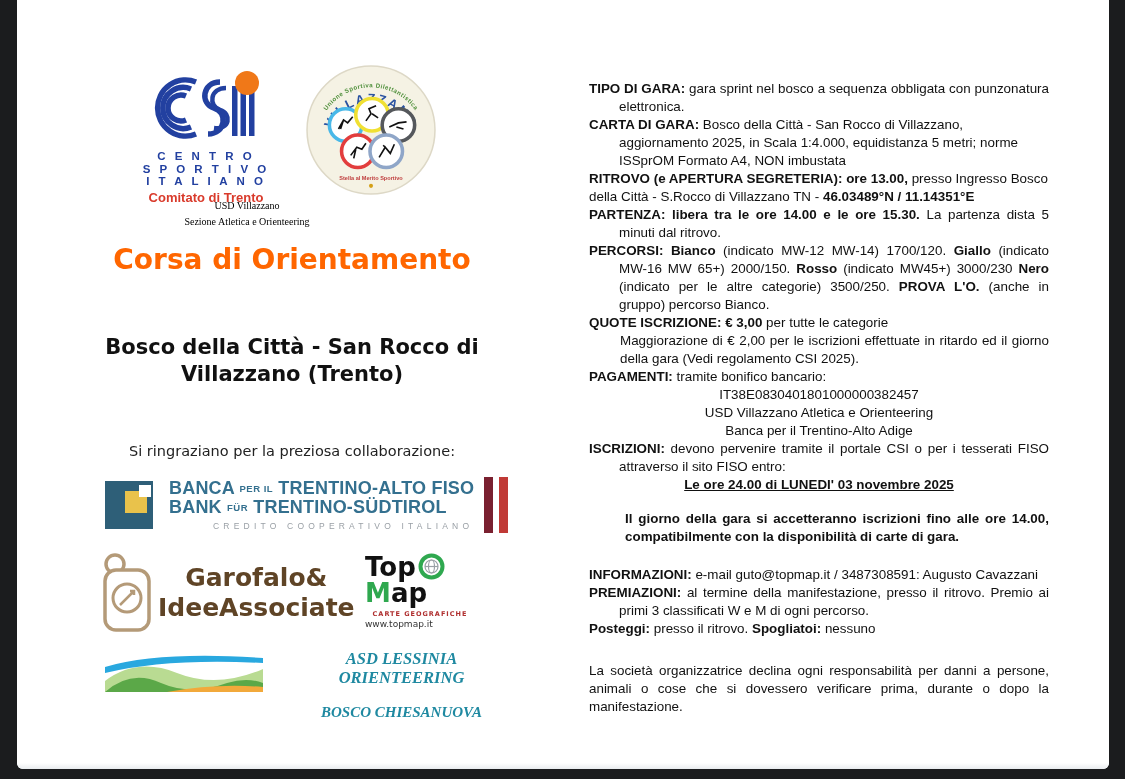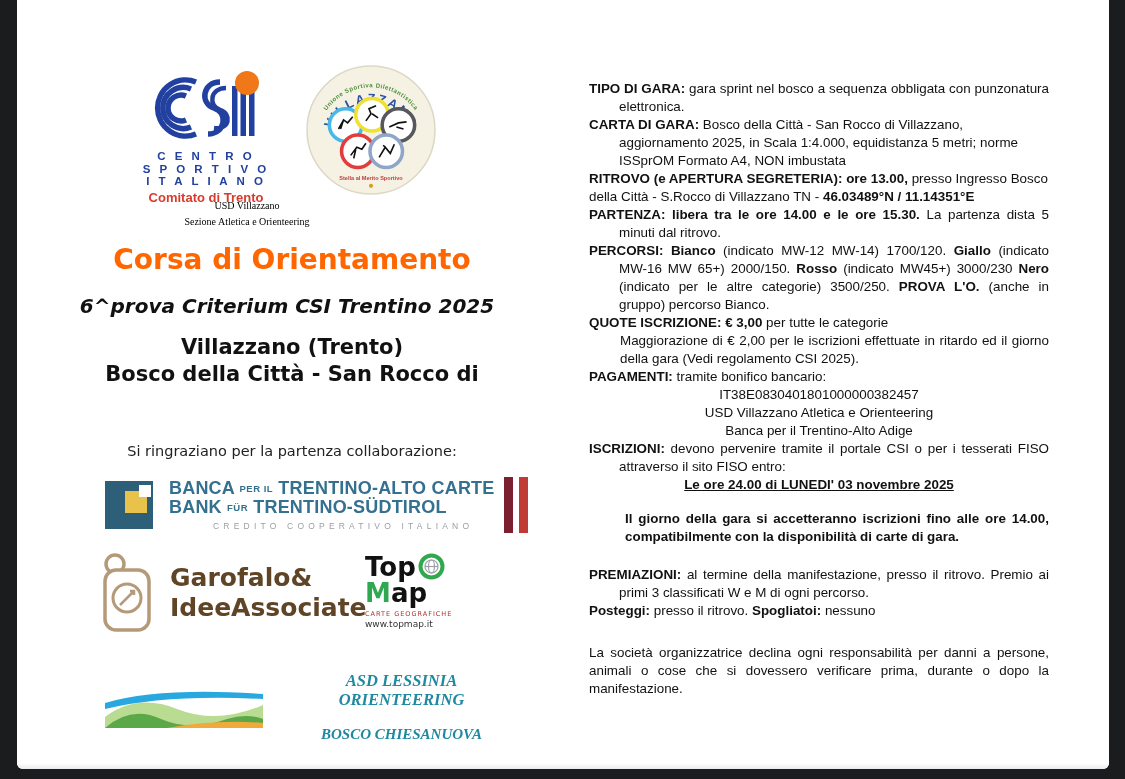--- a/index.html
+++ b/index.html
@@ -41,30 +41,30 @@
   .banca-white{position:absolute;left:34px;top:4px;width:12px;height:12px;background:#ffffff;}
   .banca-text{margin-left:16px;color:#34708F;font-family:"Liberation Sans",sans-serif;}
   .banca-l1,.banca-l2{font-weight:bold;font-size:18px;line-height:19px;letter-spacing:.2px;white-space:nowrap;}
   .banca-small{font-size:9.5px;vertical-align:2px;letter-spacing:.5px;}
   .banca-l3{font-size:8.5px;letter-spacing:4.2px;color:#9aa0a6;margin-top:4px;white-space:nowrap;margin-left:44px;}
   .banca-bars{display:flex;gap:6px;margin-left:10px;}
   .bar-dark{width:9px;height:56px;background:#7A2030;}
   .bar-red{width:9px;height:56px;background:#C03A36;}
 
   .garofalo{position:absolute;left:83px;top:551px;display:flex;align-items:center;}
-  .garofalo-text{margin-left:12px;font-family:"DejaVu Sans",sans-serif;font-weight:bold;
-    font-size:25px;line-height:30px;color:#5F4426;}
+  .garofalo-text{font-family:"DejaVu Sans",sans-serif;font-weight:bold;
+    font-size:25px;line-height:30px;color:#5F4426;text-align:center;}
   .topmap{position:absolute;left:348px;top:553px;width:110px;font-family:"DejaVu Sans",sans-serif;}
   .topmap-l1{font-weight:bold;font-size:26px;line-height:24px;color:#111;display:flex;align-items:center;}
   .topmap-l2{font-weight:bold;font-size:26px;line-height:26px;}
   .topmap-m{color:#2FA84F;}
   .topmap-ap{color:#111;}
-  .topmap-sub1{font-size:6.5px;font-weight:normal;letter-spacing:1px;color:#B03030;margin-top:4px;}
+  .topmap-sub1{font-size:6.5px;font-weight:bold;letter-spacing:1px;color:#B03030;margin-top:4px;text-align:center;}
   .topmap-sub2{font-size:9px;color:#333;margin-top:1px;}
-  .lessinia{position:absolute;left:88px;top:685px;width:415px;height:43px;display:flex;align-items:center;gap:20px;}
+  .lessinia{position:absolute;left:88px;top:649px;width:415px;height:43px;display:flex;gap:20px;}
   .lessinia-text{flex:1;text-align:center;font-family:"Liberation Serif",serif;
     font-style:italic;font-weight:bold;color:#1F89A1;}
   .lessinia-l1{font-size:16.5px;line-height:19px;}
   .lessinia-l2{font-size:15px;line-height:18px;margin-top:16px;}
 
   
   .rightcol{position:absolute;left:572px;top:80px;width:460px;
     font-family:"Liberation Sans",sans-serif;font-size:13.4px;line-height:18px;color:#111;}
   .rp{margin:0;}
   .b{font-weight:bold;}
@@ -152,39 +152,38 @@
         </svg>
       </div>
     </div>
 
     <div class="vill-caption">
       <div>USD Villazzano</div>
       <div>Sezione Atletica e Orienteering</div>
     </div>
 
     <div class="title">Corsa di Orientamento</div>
-    <div class="subtitle">6^prova Criterium CSI Trentino 2025</div>
 
     <div class="loc">
+      <div>Bosco della Città - San Rocco di</div>
       <div>Villazzano (Trento)</div>
-      <div>Bosco della Città - San Rocco di</div>
-    </div>
-
-    <div class="thanks">Si ringraziano per la partenza collaborazione:</div>
+    </div>
+
+    <div class="thanks">Si ringraziano per la preziosa collaborazione:</div>
 
     <div class="banca">
       <div class="banca-square">
         <div class="banca-yellow"></div>
         <div class="banca-white"></div>
       </div>
       <div class="banca-text">
         <div class="banca-l1">
           <span>BANCA</span>
           <span class="banca-small">PER IL</span>
-          <span>TRENTINO-ALTO CARTE</span>
+          <span>TRENTINO-ALTO FISO</span>
         </div>
         <div class="banca-l2">
           <span>BANK</span>
           <span class="banca-small">FÜR</span>
           <span>TRENTINO-SÜDTIROL</span>
         </div>
         <div class="banca-l3">CREDITO COOPERATIVO ITALIANO</div>
       </div>
       <div class="banca-bars">
         <div class="bar-dark"></div>
@@ -246,19 +245,20 @@
       <p class="rp indent-justify"><span>Maggiorazione di € 2,00 per le iscrizioni effettuate in ritardo ed il giorno della gara (Vedi regolamento CSI 2025).</span></p>
       <p class="rp hang-left"><span class="b">PAGAMENTI: </span><span>tramite bonifico bancario:</span></p>
       <p class="rp center"><span>IT38E0830401801000000382457</span></p>
       <p class="rp center"><span>USD Villazzano Atletica e Orienteering</span></p>
       <p class="rp center"><span>Banca per il Trentino-Alto Adige</span></p>
       <p class="rp hang-justify"><span class="b">ISCRIZIONI: </span><span>devono pervenire tramite il portale CSI o per i tesserati FISO attraverso il sito FISO entro:</span></p>
       <p class="rp center"><span class="b u">Le ore 24.00 di LUNEDI' 03 novembre 2025</span></p>
       <div style="height: 16px;"></div>
       <p class="rp indent-justify-bold"><span class="b">Il giorno della gara si accetteranno iscrizioni fino alle ore 14.00, compatibilmente con la disponibilità di carte di gara.</span></p>
       <div style="height: 20px;"></div>
+      <p class="rp hang-left"><span class="b">INFORMAZIONI: </span><span>e-mail guto@topmap.it / 3487308591: Augusto Cavazzani</span></p>
       <p class="rp hang-justify"><span class="b">PREMIAZIONI: </span><span>al termine della manifestazione, presso il ritrovo. Premio ai primi 3 classificati W e M di ogni percorso.</span></p>
       <p class="rp hang-left"><span class="b">Posteggi: </span><span>presso il ritrovo. </span><span class="b">Spogliatoi: </span><span>nessuno</span></p>
       <div style="height: 24px;"></div>
       <p class="rp plain-justify"><span>La società organizzatrice declina ogni responsabilità per danni a persone, animali o cose che si dovessero verificare prima, durante o dopo la manifestazione.</span></p>
     </div>
 
 </div>
 
 </body></html>

